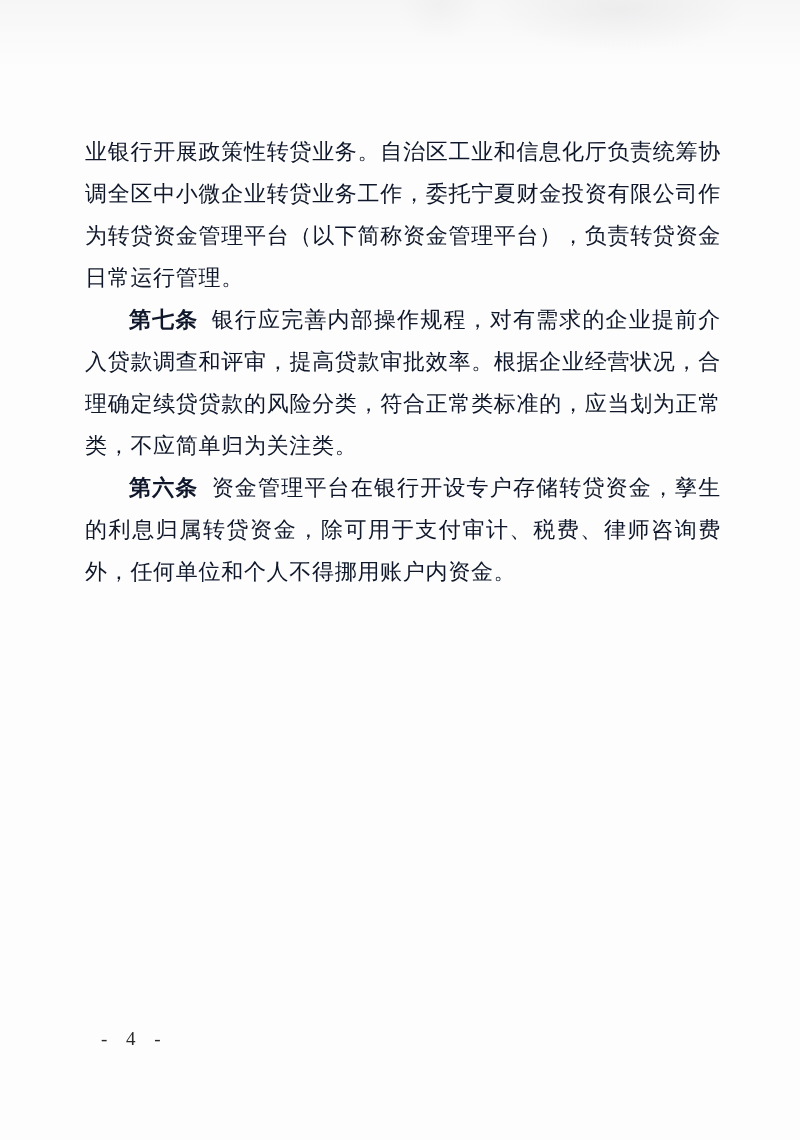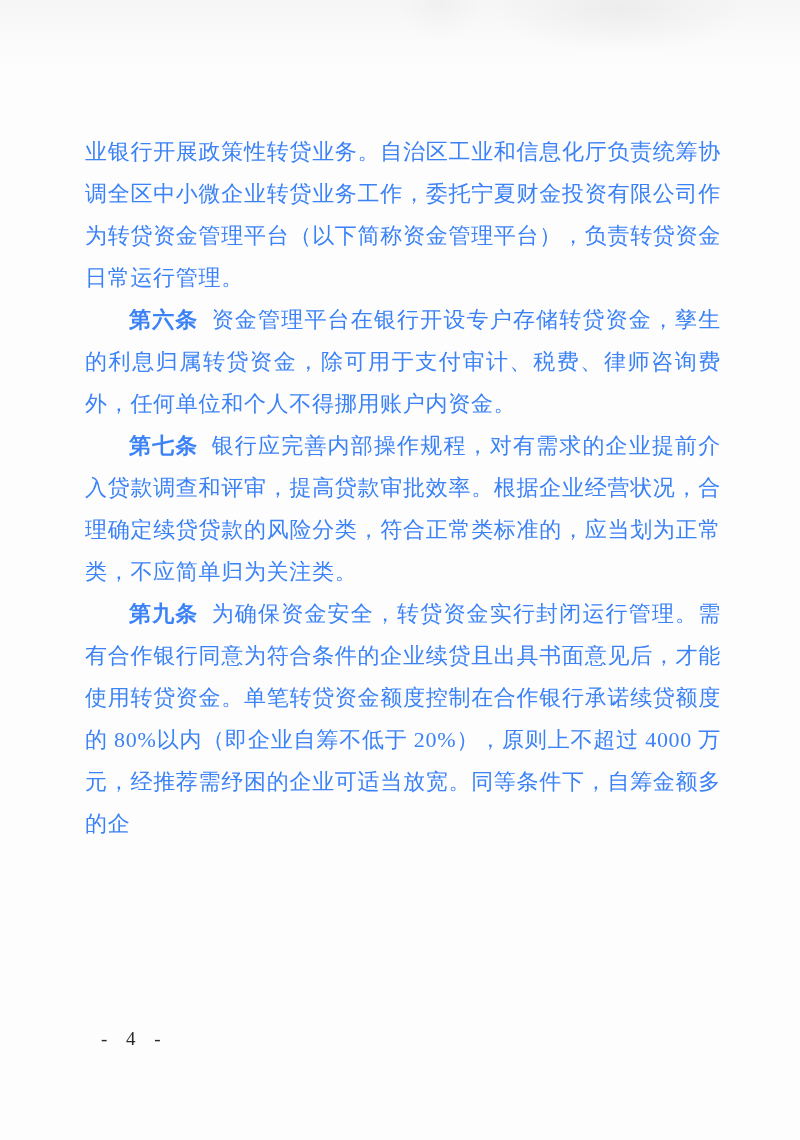--- a/index.html
+++ b/index.html
@@ -22,21 +22,21 @@
       radial-gradient(ellipse 90px 80px at 870px 40px, rgba(200,200,205,0.20), transparent 70%),
       radial-gradient(ellipse 60px 50px at 440px 5px, rgba(205,205,210,0.15), transparent 70%),
       linear-gradient(180deg, rgba(225,225,228,0.25), rgba(255,255,255,0) 45%);
     pointer-events: none;
   }
   .text-block {
     position: absolute;
     left: 85px;
     top: 131px;
     width: 636px;
-    color: #3b82f6;
+    color: #0f172a;
     font-size: 22px;
     line-height: 42px;
     letter-spacing: 0.7px;
     text-align: justify;
     text-justify: inter-character;
   }
   .para { margin: 0; text-indent: 2em; }
   .para.first-continuation { text-indent: 0; }
   .article-no {
     font-weight: bold;
@@ -56,24 +56,21 @@
 <body>
 
 <div class="sheet">
   <div class="scan-noise"></div>
 
   <div class="text-block">
     <p class="para first-continuation">
       <span>业银行开展政策性转贷业务。自治区工业和信息化厅负责统筹协调全区中小微企业转贷业务工作，委托宁夏财金投资有限公司作为转贷资金管理平台（以下简称资金管理平台），负责转贷资金日常运行管理。</span>
     </p>
     <p class="para">
-      <span class="article-no">第六条</span><span>资金管理平台在银行开设专户存储转贷资金，孳生的利息归属转贷资金，除可用于支付审计、税费、律师咨询费外，任何单位和个人不得挪用账户内资金。</span>
-    </p>
-    <p class="para">
       <span class="article-no">第七条</span><span>银行应完善内部操作规程，对有需求的企业提前介入贷款调查和评审，提高贷款审批效率。根据企业经营状况，合理确定续贷贷款的风险分类，符合正常类标准的，应当划为正常类，不应简单归为关注类。</span>
     </p>
     <p class="para">
-      <span class="article-no">第九条</span><span>为确保资金安全，转贷资金实行封闭运行管理。需有合作银行同意为符合条件的企业续贷且出具书面意见后，才能使用转贷资金。单笔转贷资金额度控制在合作银行承诺续贷额度的 80%以内（即企业自筹不低于 20%），原则上不超过 4000 万元，经推荐需纾困的企业可适当放宽。同等条件下，自筹金额多的企</span>
+      <span class="article-no">第六条</span><span>资金管理平台在银行开设专户存储转贷资金，孳生的利息归属转贷资金，除可用于支付审计、税费、律师咨询费外，任何单位和个人不得挪用账户内资金。</span>
     </p>
   </div>
 
   <div class="page-number">- 4 -</div>
 </div>
 
 </body></html>

